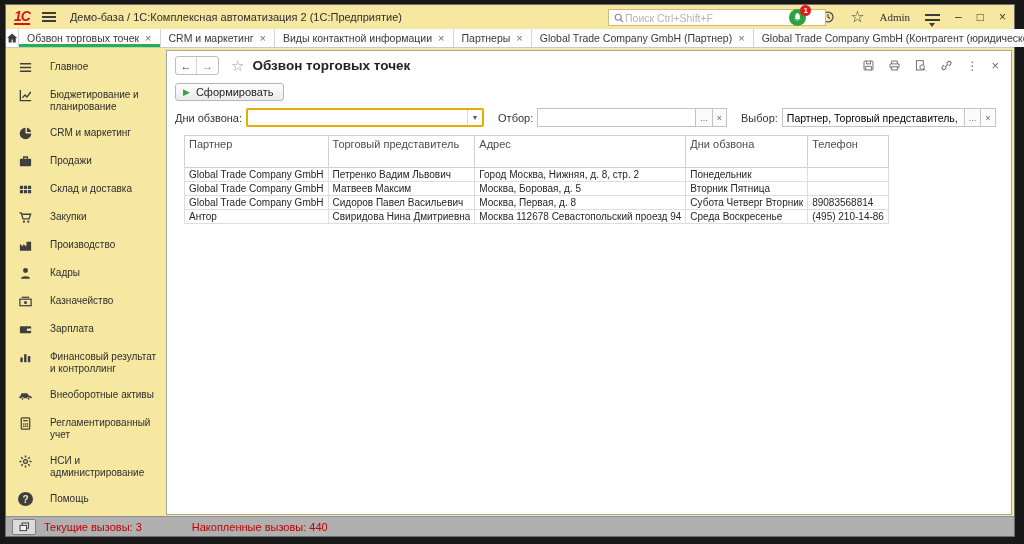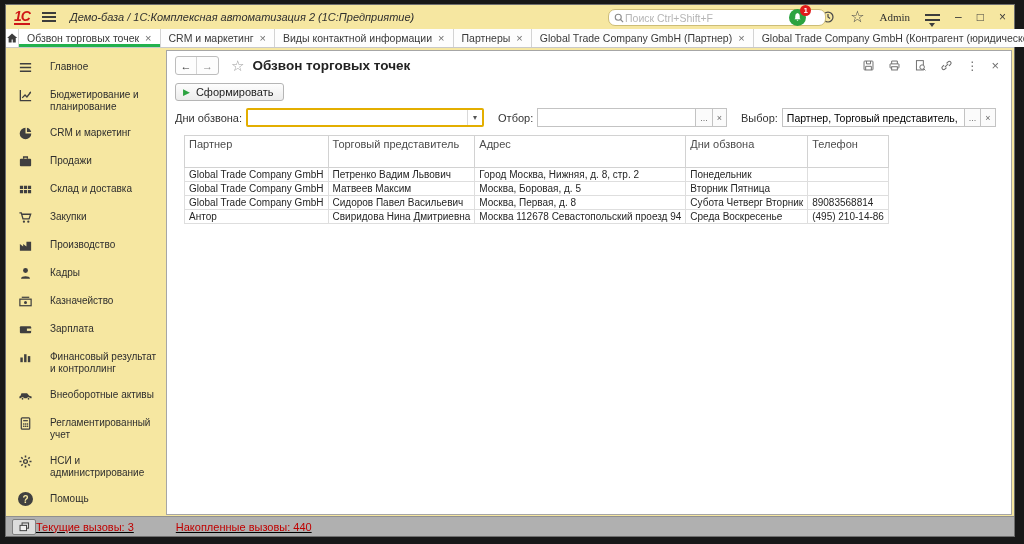--- a/index.html
+++ b/index.html
@@ -6,22 +6,22 @@
   html,body { width:1024px; height:544px; }
   body { font-family:"Liberation Sans","DejaVu Sans",sans-serif; background:#181818; position:relative; overflow:hidden; }
 
   .window { position:absolute; top:4px; left:5px; right:9px; bottom:7px; background:#f6e7a1; border:1px solid #6e6e6e; display:flex; flex-direction:column; }
 
   
   .titlebar { height:24px; background:#f6e7a1; display:flex; align-items:center; padding:0 8px; position:relative; flex:0 0 auto; }
   .logo { color:#cf1717; font-weight:bold; font-style:italic; font-size:14px; letter-spacing:-1px; border-bottom:2px solid #cf1717; line-height:13px; margin-right:12px; }
   .hamburger { width:14px; height:10px; border-top:2px solid #3c3c3c; border-bottom:2px solid #3c3c3c; position:relative; margin-right:14px; cursor:pointer; }
   .hamburger::after { content:""; position:absolute; left:0; right:0; top:2px; height:2px; background:#3c3c3c; }
-  .win-title { font-size:11px; color:#2f2f2f;font-style:italic; }
-  .search-box { position:absolute; left:602px; top:4px; width:218px; height:17px; background:#fff; border:1px solid #cdbd77; border-radius:7px; display:flex; align-items:center; padding:7px 4px; }
+  .win-title { font-size:11px; color:#2f2f2f; }
+  .search-box { position:absolute; left:602px; top:4px; width:218px; height:17px; background:#fff; border:1px solid #cdbd77; border-radius:0; display:flex; align-items:center; padding:7px 4px; }
   .search-box input { border:none; outline:none; flex:1; font-size:10.5px; color:#333; font-family:inherit; background:transparent; }
   .search-box input::placeholder { color:#b5b5b5; }
   .tb-right { margin-left:auto; display:flex; align-items:center; gap:15px; }
   .bell-wrap { position:relative; width:17px; height:17px; }
   .bell-circle { width:17px; height:17px; border-radius:50%; background:#2ca340; display:flex; align-items:center; justify-content:center; }
   .badge { position:absolute; top:-4px; right:-5px; background:#e01b1b; color:#fff; font-size:8px; font-weight:bold; border-radius:50%; width:11px; height:11px; line-height:11px; text-align:center; }
   .tb-icon { color:#4a4a4a; font-size:13px; line-height:1; cursor:pointer; }
   .user-name { font-size:11px; color:#2f2f2f;font-family:Liberation Serif, serif; }
   .menu-lines { width:15px; height:7px; border-top:2px solid #3c3c3c; border-bottom:2px solid #3c3c3c; position:relative; }
   .menu-lines::after { content:""; position:absolute; left:4px; top:7px; border:3px solid transparent; border-top:4px solid #3c3c3c; }
@@ -71,21 +71,21 @@
   .f-otbor { width:158px; }
   .f-vybor { width:182px; }
 
   .table-wrap { padding-left:17px; }
   table { border-collapse:collapse; table-layout:fixed; }
   th { border:1px solid #d2d2d2; font-size:11px; font-weight:normal; color:#4c4c4c; text-align:left; vertical-align:top; padding:2px 4px; height:32px; }
   td { border:1px solid #dedede; font-size:10px; color:#262626; padding:1px 4px; height:12px; white-space:nowrap; overflow:hidden; }
   tr { cursor:default; }
 
   
-  .statusbar { height:20px; background:#b0b0b0; border-top:1px solid #8f8f8f; display:flex; align-items:center; padding:0 6px; flex:0 0 auto;text-decoration:underline; }
+  .statusbar { height:20px; background:#b0b0b0; border-top:1px solid #8f8f8f; display:flex; align-items:center; padding:0 6px; gap:8px; flex:0 0 auto; }
   .perf-btn { width:24px; height:16px; border:1px solid #7f7f7f; border-radius:2px; background:#dcdcdc; display:flex; align-items:center; justify-content:center; cursor:pointer; }
   .status-text { font-size:11px; color:#c00000; }
   .status-text + .status-text { margin-left:12px;padding-left:30px; }
 
   svg { display:block; }
 </style>
 </head>
 <body>
 
 <div class="window">

